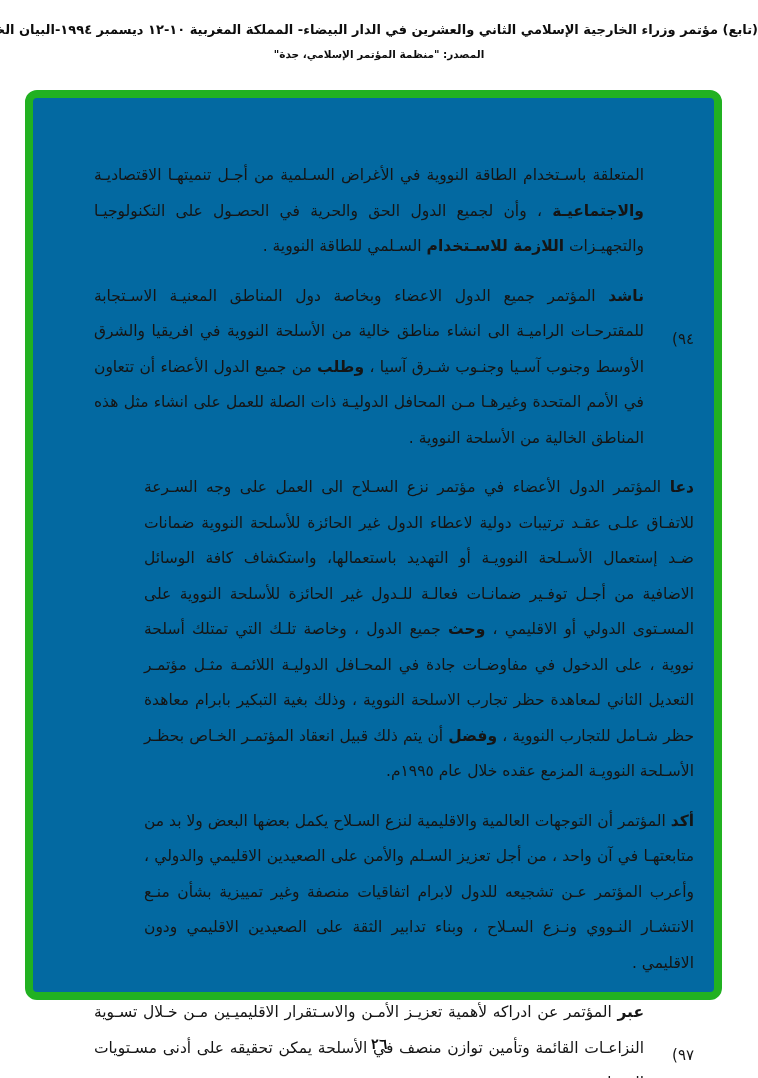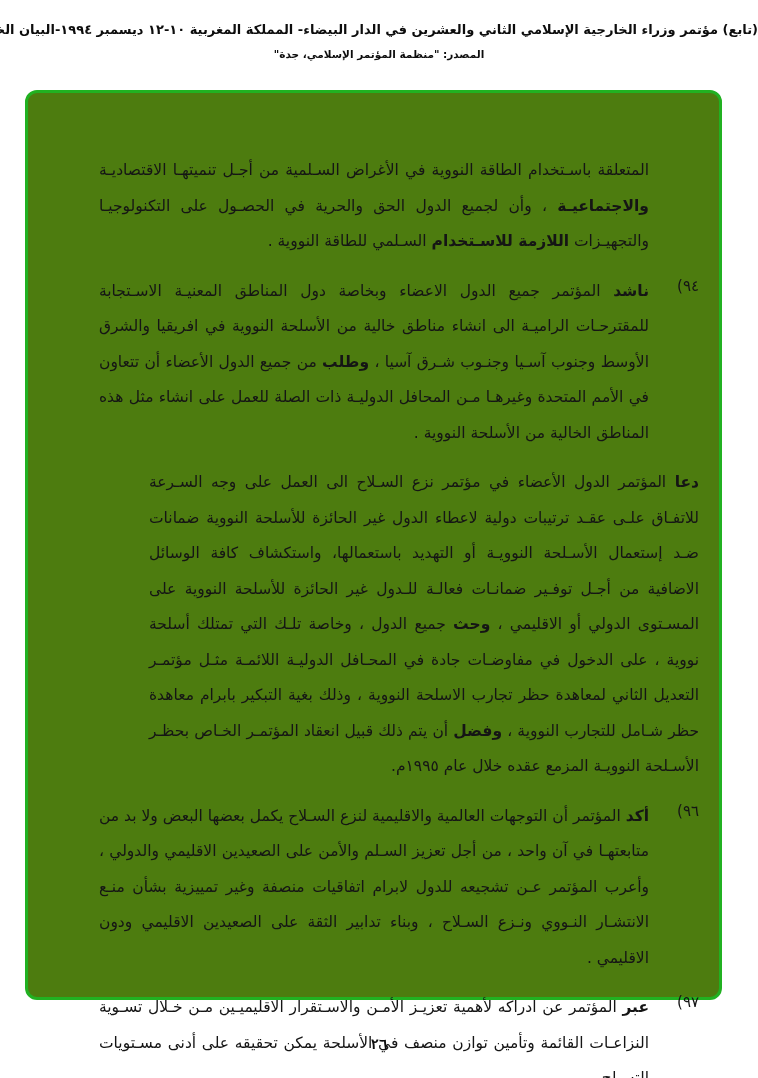--- a/index.html
+++ b/index.html
@@ -26,40 +26,41 @@
     font-weight:bold;
     font-size:10.5px;
     margin-top:11px;
     color:#0d0d0d;
   }
   .green-box{
     position:absolute;
     left:25px;top:90px;
     width:697px;height:910px;
     box-sizing:border-box;
-    border:3px solid #0f172a;
+    border:8px solid #0f172a;
     border-radius:12px;
-    background:#4d7c0f;
+    background:#0369a1;
   }
   .content{
     direction:rtl;
     padding:60px 20px 0 60px;
   }
   .para-row{
     display:flex;
     direction:rtl;
     margin-bottom:14px;
   }
   .para-num{
     flex:none;
     width:50px;
     font-size:15px;
     color:#151515;
     padding-top:3px;
     letter-spacing:1px;
+    margin-top:48px;
   }
   .para-text{
     flex:none;
     width:550px;
     font-size:15.5px;
     line-height:35.5px;
     text-align:justify;
     text-justify:inter-word;
     color:#151515;
   }
@@ -90,21 +91,20 @@
         <div class="para-text"><span>المتعلقة باسـتخدام الطاقة النووية في الأغراض السـلمية من أجـل تنميتهـا الاقتصاديـة </span><span class="b">والاجتماعيـة</span><span> ، وأن لجميع الدول الحق والحرية في الحصـول على التكنولوجيـا والتجهيـزات </span><span class="b">اللازمة للاسـتخدام</span><span> السـلمي للطاقة النووية .</span></div>
       </div>
       <div class="para-row">
         <div class="para-num">٩٤)</div>
         <div class="para-text"><span class="b">ناشد</span><span> المؤتمر جميع الدول الاعضاء وبخاصة دول المناطق المعنيـة الاسـتجابة للمقترحـات الراميـة الى انشاء مناطق خالية من الأسلحة النووية في افريقيا والشرق الأوسط وجنوب آسـيا وجنـوب شـرق آسيا ، </span><span class="b">وطلب</span><span> من جميع الدول الأعضاء أن تتعاون في الأمم المتحدة وغيرهـا مـن المحافل الدوليـة ذات الصلة للعمل على انشاء مثل هذه المناطق الخالية من الأسلحة النووية .</span></div>
       </div>
       <div class="para-row">
         <div class="para-text"><span class="b">دعا</span><span> المؤتمر الدول الأعضاء في مؤتمر نزع السـلاح الى العمل على وجه السـرعة للاتفـاق علـى عقـد ترتيبات دولية لاعطاء الدول غير الحائزة للأسلحة النووية ضمانات ضـد إستعمال الأسـلحة النوويـة أو التهديد باستعمالها، واستكشاف كافة الوسائل الاضافية من أجـل توفـير ضمانـات فعالـة للـدول غير الحائزة للأسلحة النووية على المسـتوى الدولي أو الاقليمي ، </span><span class="b">وحث</span><span> جميع الدول ، وخاصة تلـك التي تمتلك أسلحة نووية ، على الدخول في مفاوضـات جادة في المحـافل الدوليـة اللائمـة مثـل مؤتمـر التعديل الثاني لمعاهدة حظر تجارب الاسلحة النووية ، وذلك بغية التبكير بابرام معاهدة حظر شـامل للتجارب النووية ، </span><span class="b">وفضل</span><span> أن يتم ذلك قبيل انعقاد المؤتمـر الخـاص بحظـر الأسـلحة النوويـة المزمع عقده خلال عام ١٩٩٥م.</span></div>
       </div>
       <div class="para-row">
-        <div class="para-num">٩٦)</div>
         <div class="para-text"><span class="b">أكد</span><span> المؤتمر أن التوجهات العالمية والاقليمية لنزع السـلاح يكمل بعضها البعض ولا بد من متابعتهـا في آن واحد ، من أجل تعزيز السـلم والأمن على الصعيدين الاقليمي والدولي ، وأعرب المؤتمر عـن تشجيعه للدول لابرام اتفاقيات منصفة وغير تمييزية بشأن منـع الانتشـار النـووي ونـزع السـلاح ، وبناء تدابير الثقة على الصعيدين الاقليمي ودون الاقليمي .</span></div>
       </div>
       <div class="para-row">
         <div class="para-num">٩٧)</div>
         <div class="para-text"><span class="b">عبر</span><span> المؤتمر عن ادراكه لأهمية تعزيـز الأمـن والاسـتقرار الاقليميـين مـن خـلال تسـوية النزاعـات القائمة وتأمين توازن منصف في الأسلحة يمكن تحقيقه على أدنى مسـتويات التسـلح .</span></div>
       </div>
     </div>
 </div>
 
 <div class="page-number">٢٦</div>

